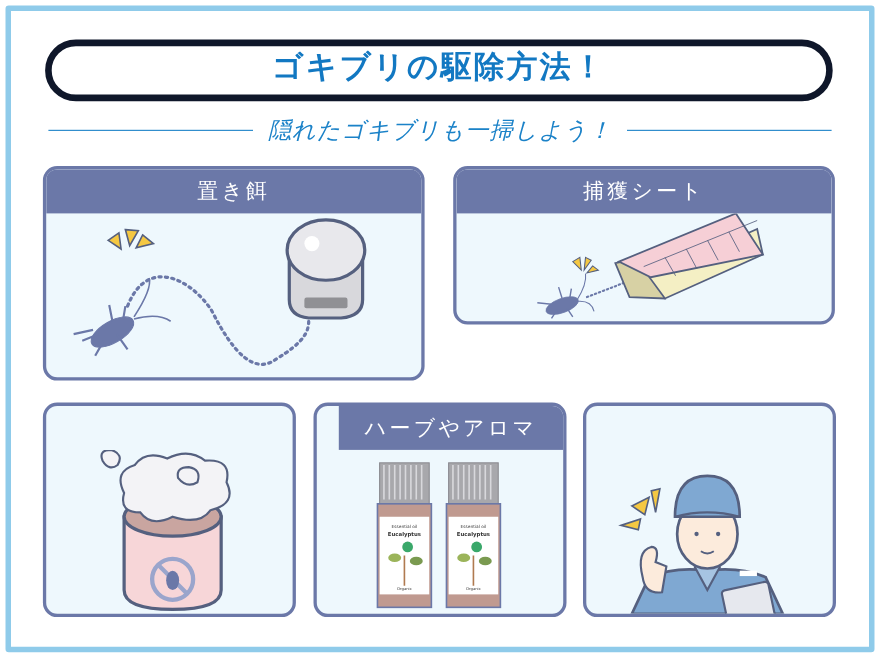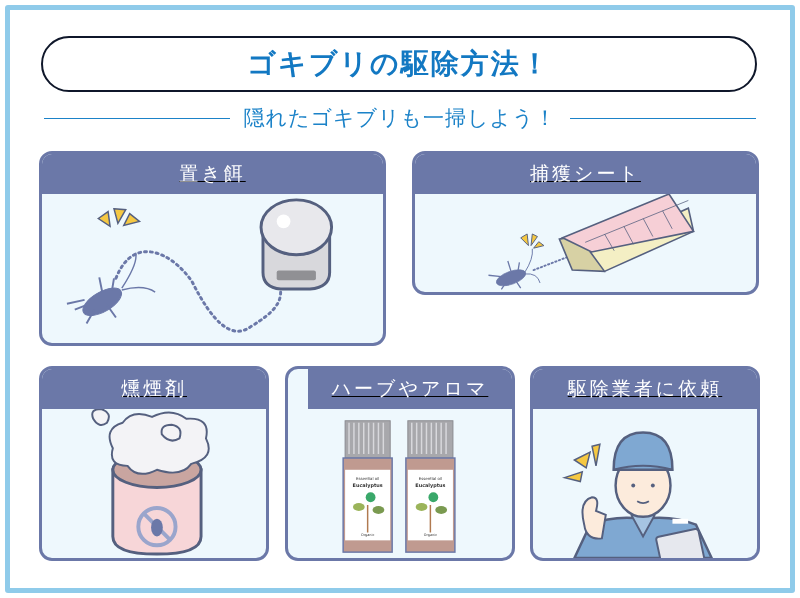--- a/index.html
+++ b/index.html
@@ -1,24 +1,24 @@
 <!DOCTYPE html>
 <html><head>
 <meta charset="utf-8">
 <style>
   * { box-sizing: border-box; margin: 0; padding: 0; }
   html, body { width: 800px; height: 598px; background: #ffffff; overflow: hidden; }
   body { font-family: "DejaVu Sans", "Liberation Sans", sans-serif; position: relative; }
   .frame { position: absolute; left: 5px; top: 5px; width: 790px; height: 588px; border: 5px solid #8fcbea; border-radius: 3px; background: #ffffff; }
-  .title-pill { position: absolute; left: 41px; top: 36px; width: 716px; height: 56px; border: 2px solid #0f172a; border-radius: 28px; display: flex; align-items: center; justify-content: center; }
+  .title-pill { position: absolute; left: 41px; top: 36px; width: 716px; height: 56px; border: 6px solid #0f172a; border-radius: 28px; display: flex; align-items: flex-start; justify-content: center; }
   .title-pill span { color: #1278c2; font-size: 28px; font-weight: bold; letter-spacing: 2px; }
   .subtitle-row { position: absolute; left: 44px; top: 103px; width: 712px; height: 30px; display: flex; align-items: center; }
   .subtitle-row .line { flex: 1; height: 1px; background: #1b82c8; }
-  .subtitle-row span { color: #1b82c8; font-size: 21px; padding: 0 14px; letter-spacing: 1px; }
-  .panel { position: absolute; border: 3px solid #6b78a8; border-radius: 13px; background: #eef8fd; overflow: hidden; text-decoration: underline; }
+  .subtitle-row span { color: #1b82c8; font-size: 21px; padding: 0 14px; letter-spacing: 1px; font-style: italic; }
+  .panel { position: absolute; border: 3px solid #6b78a8; border-radius: 13px; background: #eef8fd; overflow: hidden; }
   .panel .hdr { height: 40px; background: #6b78a8; color: #ffffff; font-size: 19px; display: flex; align-items: center; justify-content: center; letter-spacing: 3px; }
   .panel .body { position: absolute; left: 0; right: 0; top: 40px; bottom: 0; }
   .panel svg { position: absolute; left: 0; top: 0; width: 100%; height: 100%; }
   #p1 { left: 39px; top: 151px; width: 347px; height: 195px; }
   #p2 { left: 412px; top: 151px; width: 347px; height: 144px; }
   #p3 { left: 39px; top: 366px; width: 230px; height: 195px; }
   #p4 { left: 285px; top: 366px; width: 230px; height: 195px; padding-left: 20px; }
   #p5 { left: 530px; top: 366px; width: 230px; height: 195px; }
 </style>
 </head>
@@ -82,21 +82,20 @@
         <ellipse cx="55" cy="130" rx="24" ry="10" transform="rotate(-20 55 130)"></ellipse>
         <path d="M76,122 Q90,100 88,85" fill="none" stroke-width="1.5"></path>
           <path d="M76,124 Q96,122 100,138" fill="none" stroke-width="1.5"></path>
         <path d="M40,128 L20,126 M48,136 L40,148 M62,134 L70,146 M55,120 L50,104 M66,118 L68,106" fill="none" stroke-width="2"></path>
       </g>
     </svg>
   </div>
 </div>
 
 <div class="panel" id="p3">
-  <div class="hdr">燻煙剤</div>
   <div class="body">
     <svg viewBox="0 0 224 152">
       <g>
         <path d="M70,62 L70,130 Q70,148 115,148 Q160,148 160,130 L160,62 Z" fill="#f7d6d8" stroke="#55607f" stroke-width="3"></path>
         <ellipse cx="115" cy="62" rx="45" ry="18" fill="#c9a5a0" stroke="#55607f" stroke-width="3"></ellipse>
         <circle cx="115" cy="120" r="19" fill="none" stroke="#9aa5cc" stroke-width="4"></circle>
         <line x1="102" y1="107" x2="128" y2="133" stroke="#9aa5cc" stroke-width="4"></line>
         <ellipse cx="115" cy="121" rx="6" ry="9" fill="#6b78a8"></ellipse>
       </g>
       <g fill="#f3f3f6" stroke="#55607f" stroke-width="2">
@@ -136,21 +135,20 @@
           <ellipse cx="134" cy="100" rx="6" ry="4" fill="#9bb45a"></ellipse>
           <ellipse cx="154" cy="103" rx="6" ry="4" fill="#7a9a50"></ellipse>
         <path d="M143,126 L143,98" stroke="#b07a50" stroke-width="1.5"></path>
         <text x="143" y="130" font-size="3.5" text-anchor="middle" fill="#333">Organic</text>
       </g>
     </svg>
   </div>
 </div>
 
 <div class="panel" id="p5">
-  <div class="hdr">駆除業者に依頼</div>
   <div class="body">
     <svg viewBox="0 0 224 152">
       <g fill="#f5c842" stroke="#55607f" stroke-width="1.5">
         <polygon points="40,52 56,44 52,60"></polygon>
           <polygon points="58,38 66,36 62,58"></polygon>
           <polygon points="30,70 48,64 46,74"></polygon>
       </g>
       <path d="M40,152 L56,118 Q80,108 110,112 Q140,108 164,118 L180,152 Z" fill="#7fa8d2" stroke="#55607f" stroke-width="2.5"></path>
       <path d="M98,108 L110,130 L122,108" fill="#a6c4e2" stroke="#55607f" stroke-width="2"></path>
       <ellipse cx="110" cy="78" rx="28" ry="32" fill="#fcebdc" stroke="#55607f" stroke-width="2.5"></ellipse>

